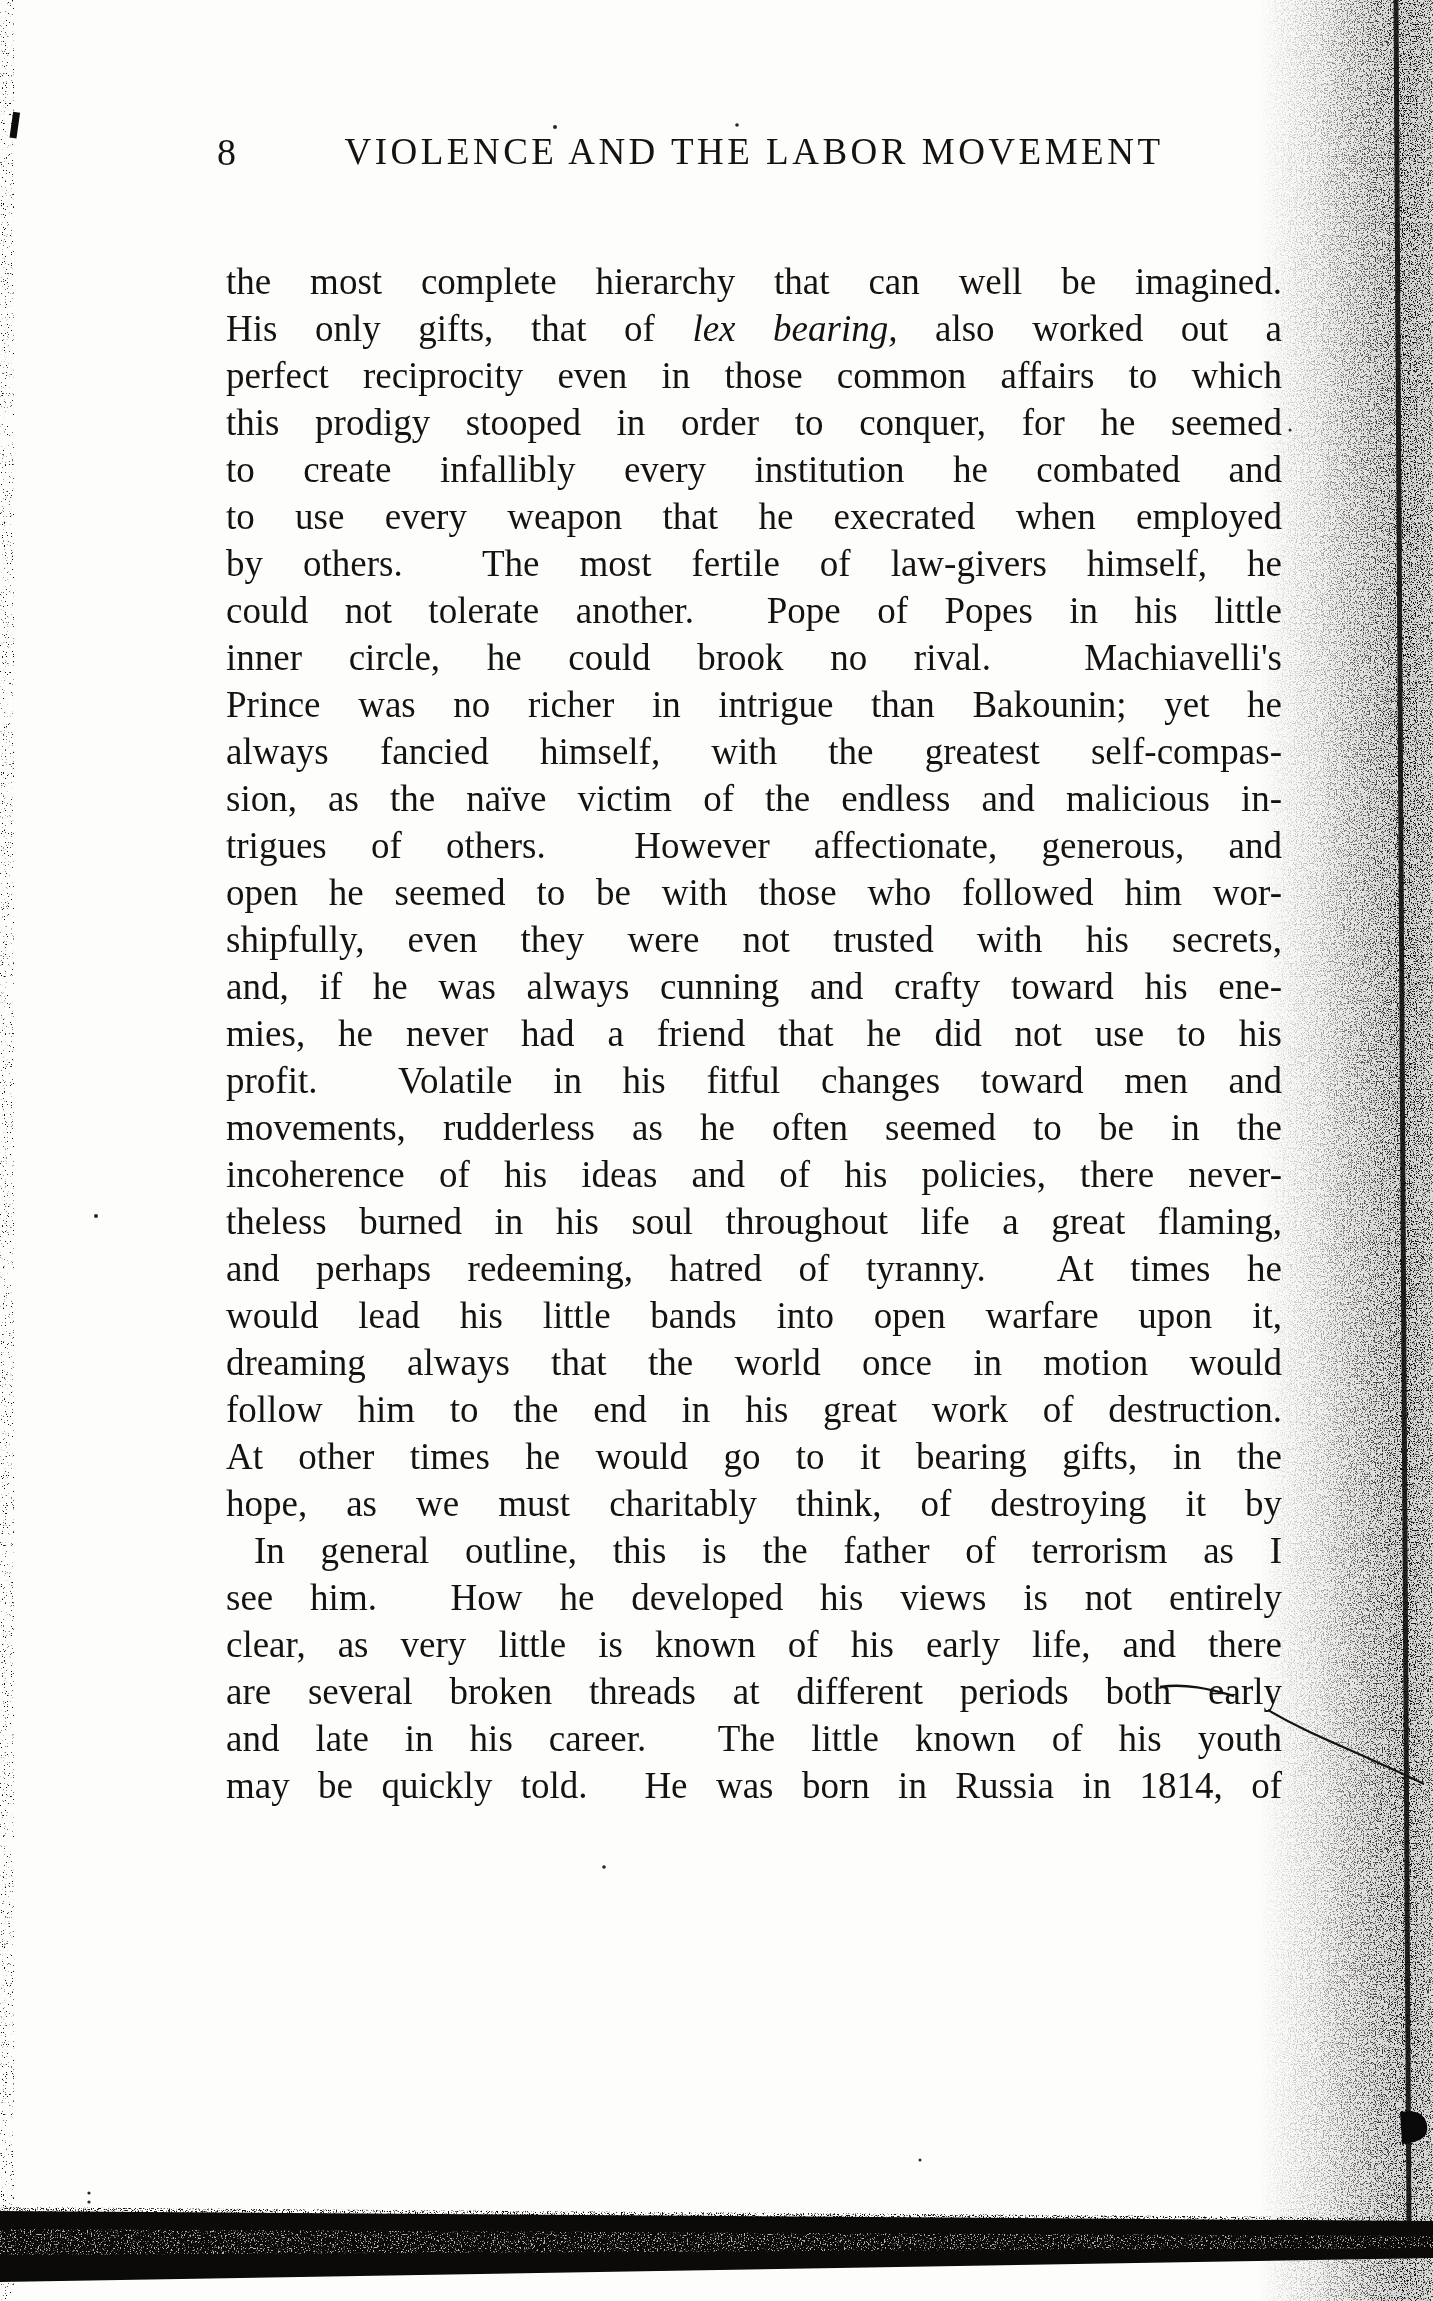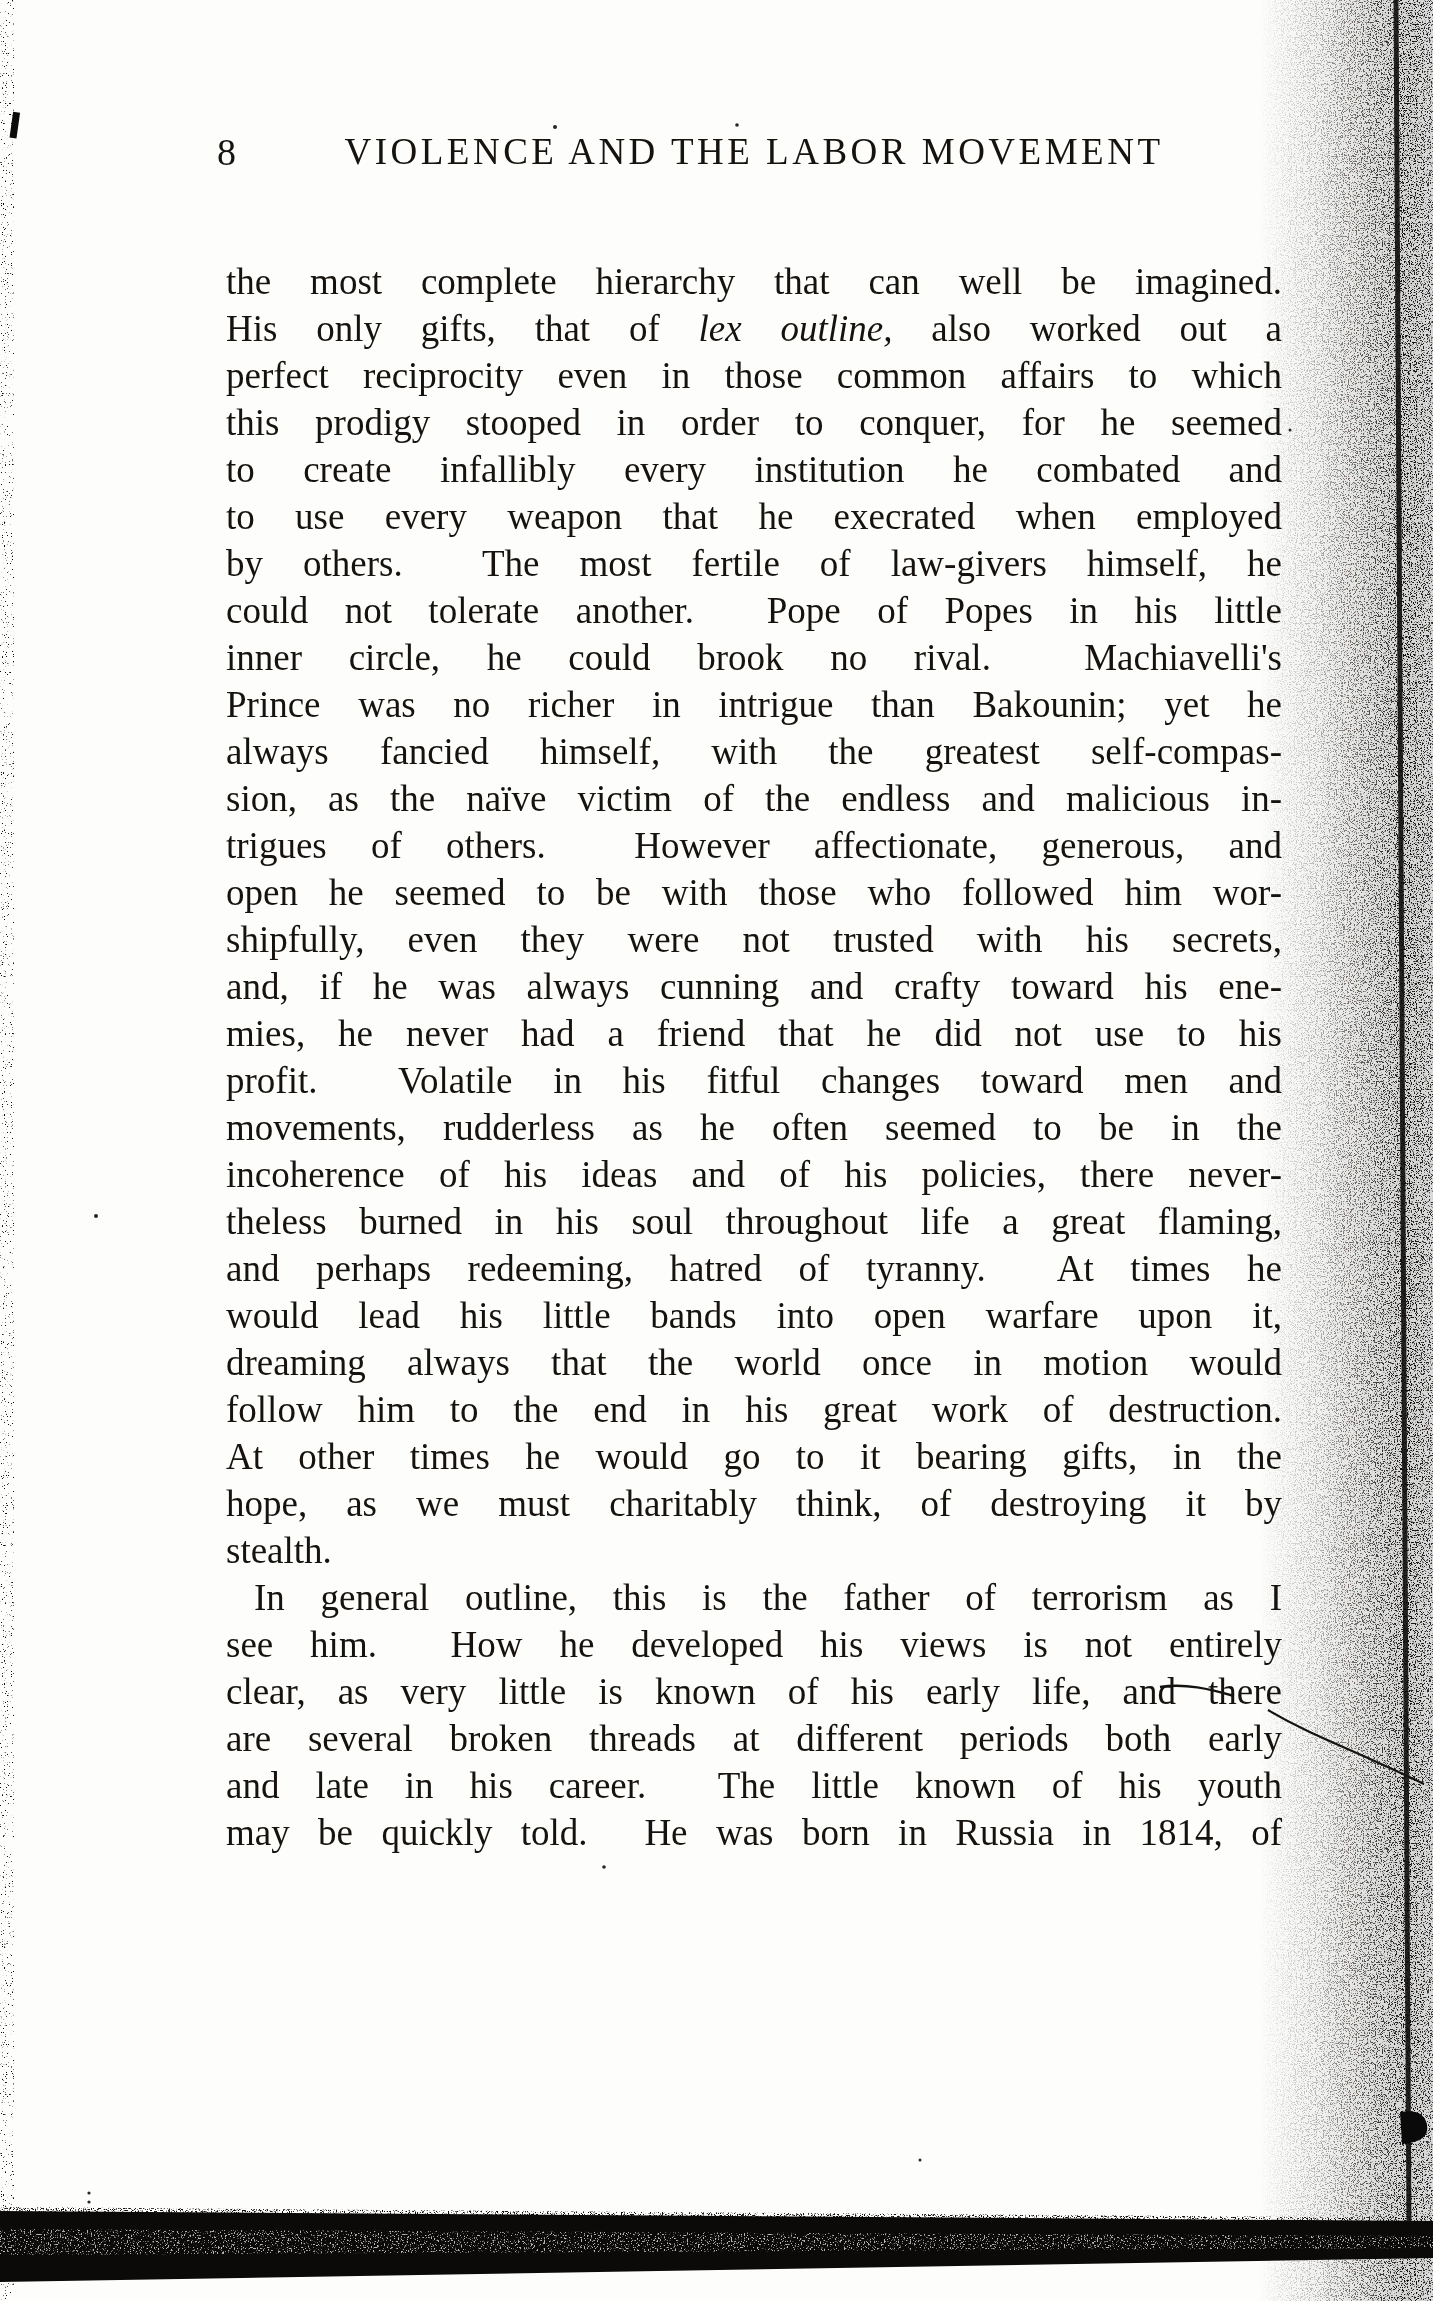--- a/index.html
+++ b/index.html
@@ -78,21 +78,21 @@
 <div class="page">
 
   <div class="running-header">
     <span class="page-num">8</span>
     <div class="running-title">VIOLENCE AND THE LABOR MOVEMENT</div>
   </div>
 
   <div class="text-block" id="text-block">
       <div class="para" id="para1">
         <div class="line"><span>the most complete hierarchy that can well be imagined.</span></div>
-        <div class="line"><span>His only gifts, that of </span><i>lex outline,</i><span> also worked out a</span></div>
+        <div class="line"><span>His only gifts, that of </span><i>lex bearing,</i><span> also worked out a</span></div>
         <div class="line"><span>perfect reciprocity even in those common affairs to which</span></div>
         <div class="line"><span>this prodigy stooped in order to conquer, for he seemed</span></div>
         <div class="line"><span>to create infallibly every institution he combated and</span></div>
         <div class="line"><span>to use every weapon that he execrated when employed</span></div>
         <div class="line"><span>by others.&nbsp; The most fertile of law-givers himself, he</span></div>
         <div class="line"><span>could not tolerate another.&nbsp; Pope of Popes in his little</span></div>
         <div class="line"><span>inner circle, he could brook no rival.&nbsp; Machiavelli's</span></div>
         <div class="line"><span>Prince was no richer in intrigue than Bakounin; yet he</span></div>
         <div class="line"><span>always fancied himself, with the greatest self-compas-</span></div>
         <div class="line"><span>sion, as the naïve victim of the endless and malicious in-</span></div>
@@ -104,21 +104,20 @@
         <div class="line"><span>profit.&nbsp; Volatile in his fitful changes toward men and</span></div>
         <div class="line"><span>movements, rudderless as he often seemed to be in the</span></div>
         <div class="line"><span>incoherence of his ideas and of his policies, there never-</span></div>
         <div class="line"><span>theless burned in his soul throughout life a great flaming,</span></div>
         <div class="line"><span>and perhaps redeeming, hatred of tyranny.&nbsp; At times he</span></div>
         <div class="line"><span>would lead his little bands into open warfare upon it,</span></div>
         <div class="line"><span>dreaming always that the world once in motion would</span></div>
         <div class="line"><span>follow him to the end in his great work of destruction.</span></div>
         <div class="line"><span>At other times he would go to it bearing gifts, in the</span></div>
         <div class="line"><span>hope, as we must charitably think, of destroying it by</span></div>
-        <div class="line line-end"><span>stealth.</span></div>
       </div>
       <div class="para indent-first" id="para2">
         <div class="line"><span>In general outline, this is the father of terrorism as I</span></div>
         <div class="line"><span>see him.&nbsp; How he developed his views is not entirely</span></div>
         <div class="line"><span>clear, as very little is known of his early life, and there</span></div>
         <div class="line"><span>are several broken threads at different periods both early</span></div>
         <div class="line"><span>and late in his career.&nbsp; The little known of his youth</span></div>
         <div class="line"><span>may be quickly told.&nbsp; He was born in Russia in 1814, of</span></div>
       </div>
     </div>

